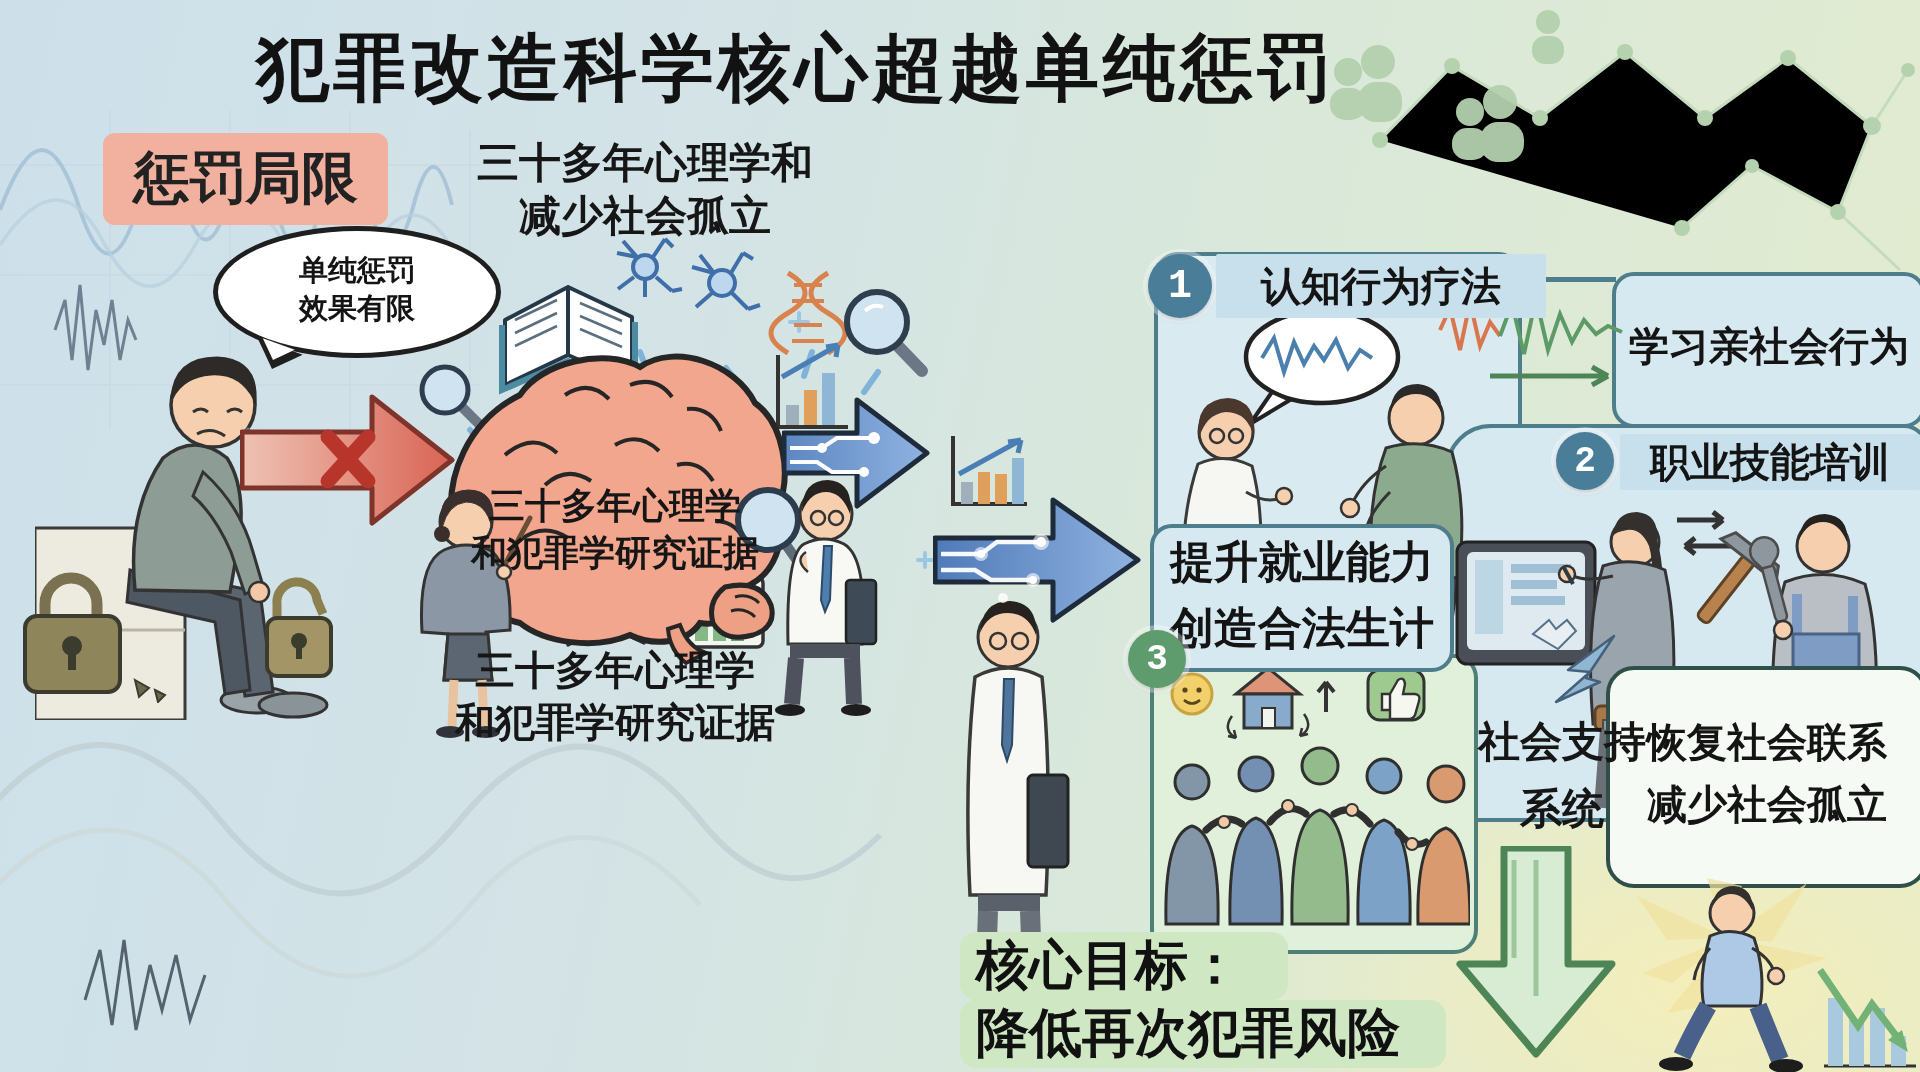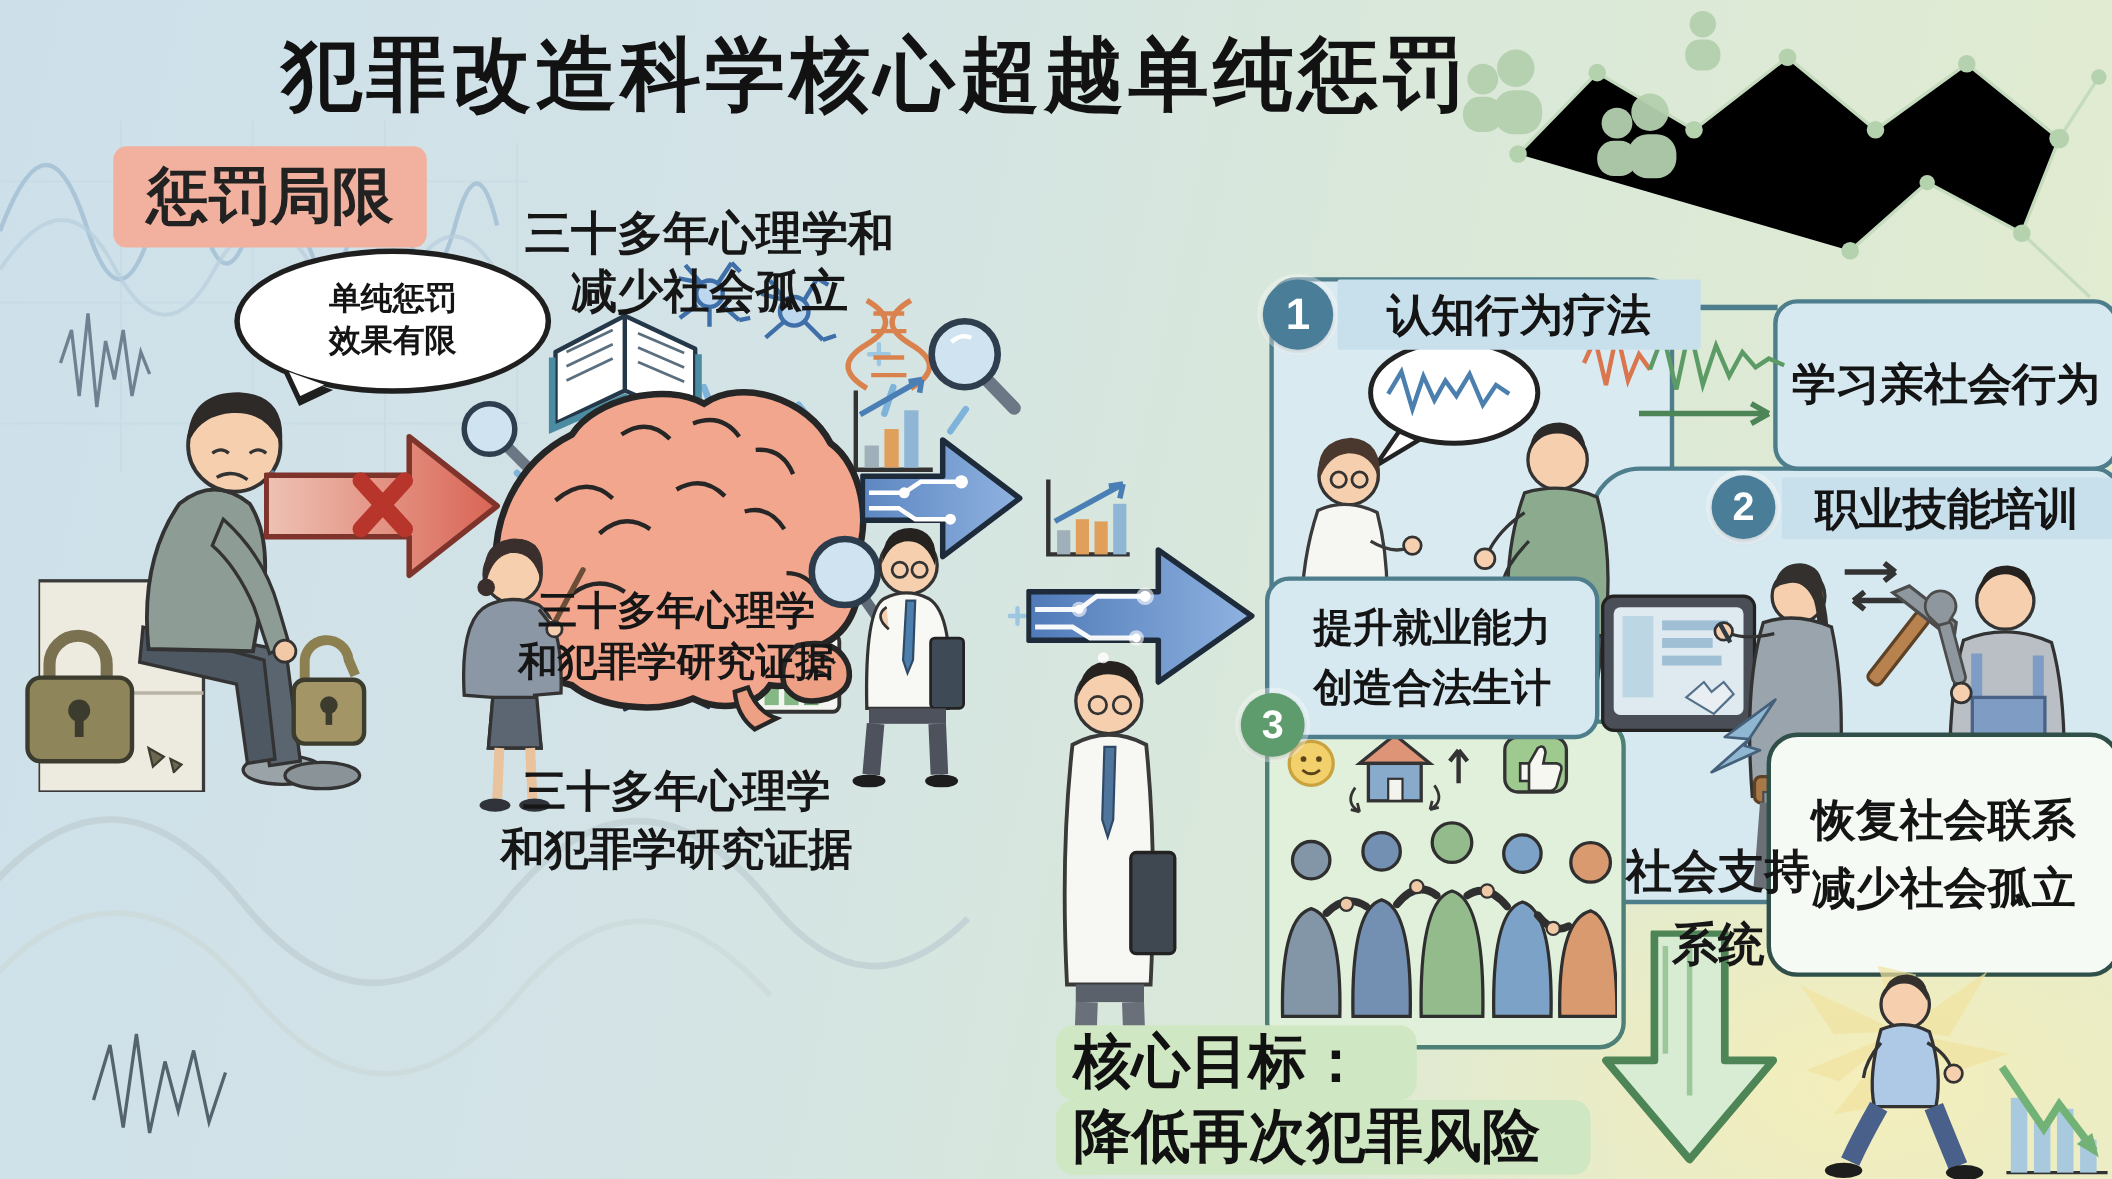--- a/index.html
+++ b/index.html
@@ -1,20 +1,20 @@
 <!DOCTYPE html>
 <html><head>
 <meta charset="utf-8">
 <style>
   html,body{margin:0;padding:0;background:#888;}
   .stage{position:relative;width:1920px;height:1072px;overflow:hidden;
          background:linear-gradient(102deg,#cde0ea 0%,#d3e3e6 35%,#d9e8da 60%,#e3ecce 100%);
-         font-family:Liberation Sans, sans-serif;}
+         font-family:Liberation Mono, monospace;}
   .abs{position:absolute;}
-  .cn{color:#161616;font-weight:800;margin-top:46px;}
+  .cn{color:#161616;font-weight:800;}
   .center{text-align:center;}
   .title{font-size:73px;letter-spacing:4px;font-weight:800;color:#121212;}
   .pinkbox{background:#f1b19e;border-radius:12px;display:flex;align-items:center;justify-content:center;
            font-size:56px;font-weight:800;color:#222;}
   .greenhead{background:#b7d8b2;border-radius:22px;display:flex;align-items:center;justify-content:center;
            font-size:50px;font-weight:800;color:#1b1b1b;}
   .bubble{background:#ffffff;border:5px solid #1f1f1f;border-radius:50%;
           display:flex;flex-direction:column;align-items:center;justify-content:center;
           font-size:29px;line-height:1.3;font-weight:800;color:#141414;}
   .bubble:before{content:"";position:absolute;left:30px;bottom:-40px;
@@ -393,21 +393,21 @@
       <rect x="324" y="140" width="12" height="58" rx="5" fill="#8e979e" stroke="#4c4c4c" stroke-width="2.5"></rect>
       <path d="M318,132 a14,14 0 1 1 24,2 l-8,8 h-10 z" fill="#8e979e" stroke="#4c4c4c" stroke-width="2.5"></path>
     </g>
     <circle cx="338" cy="206" r="9" fill="#f5cfae" stroke="#333" stroke-width="2.5"></circle>
     <rect x="396" y="252" width="58" height="80" rx="6" transform="rotate(8 425 292)" fill="#3e454d" stroke="#222" stroke-width="3"></rect>
     <path d="M350,342 L346,388 M416,342 L420,388" stroke="#5b688a" stroke-width="18"></path>
   </svg>
   <div class="abs badge" style="left:1556px;top:432px;width:58px;height:58px;background:#4a7d98;font-size:36px;">2</div>
   <div class="abs pill" style="left:1620px;top:434px;width:300px;height:56px;font-size:40px;z-index:8;">职业技能培训</div>
 
-  <div class="abs descbox" style="left:1150px;top:524px;width:296px;height:140px;font-size:36px;line-height:1.5;z-index:5;">
+  <div class="abs descbox" style="left:1150px;top:524px;width:296px;height:140px;font-size:44px;line-height:1.5;z-index:5;">
     <div>提升就业能力</div>
     <div>创造合法生计</div>
   </div>
 
   <div class="abs badge" style="left:1128px;top:630px;width:58px;height:58px;background:#5f9c6d;font-size:36px;">3</div>
   <div class="abs panel" style="left:1150px;top:654px;width:320px;height:292px;background:#e1f0da;border-color:#4e8077;z-index:2;"></div>
   <svg class="abs" style="left:1150px;top:654px;z-index:3;" width="320" height="292" viewBox="0 0 320 292">
     <circle cx="42" cy="40" r="20" fill="#f2d06b" stroke="#caa23f" stroke-width="3"></circle>
     <circle cx="35" cy="36" r="2.6" fill="#5a4418"></circle>
       <circle cx="49" cy="36" r="2.6" fill="#5a4418"></circle>

